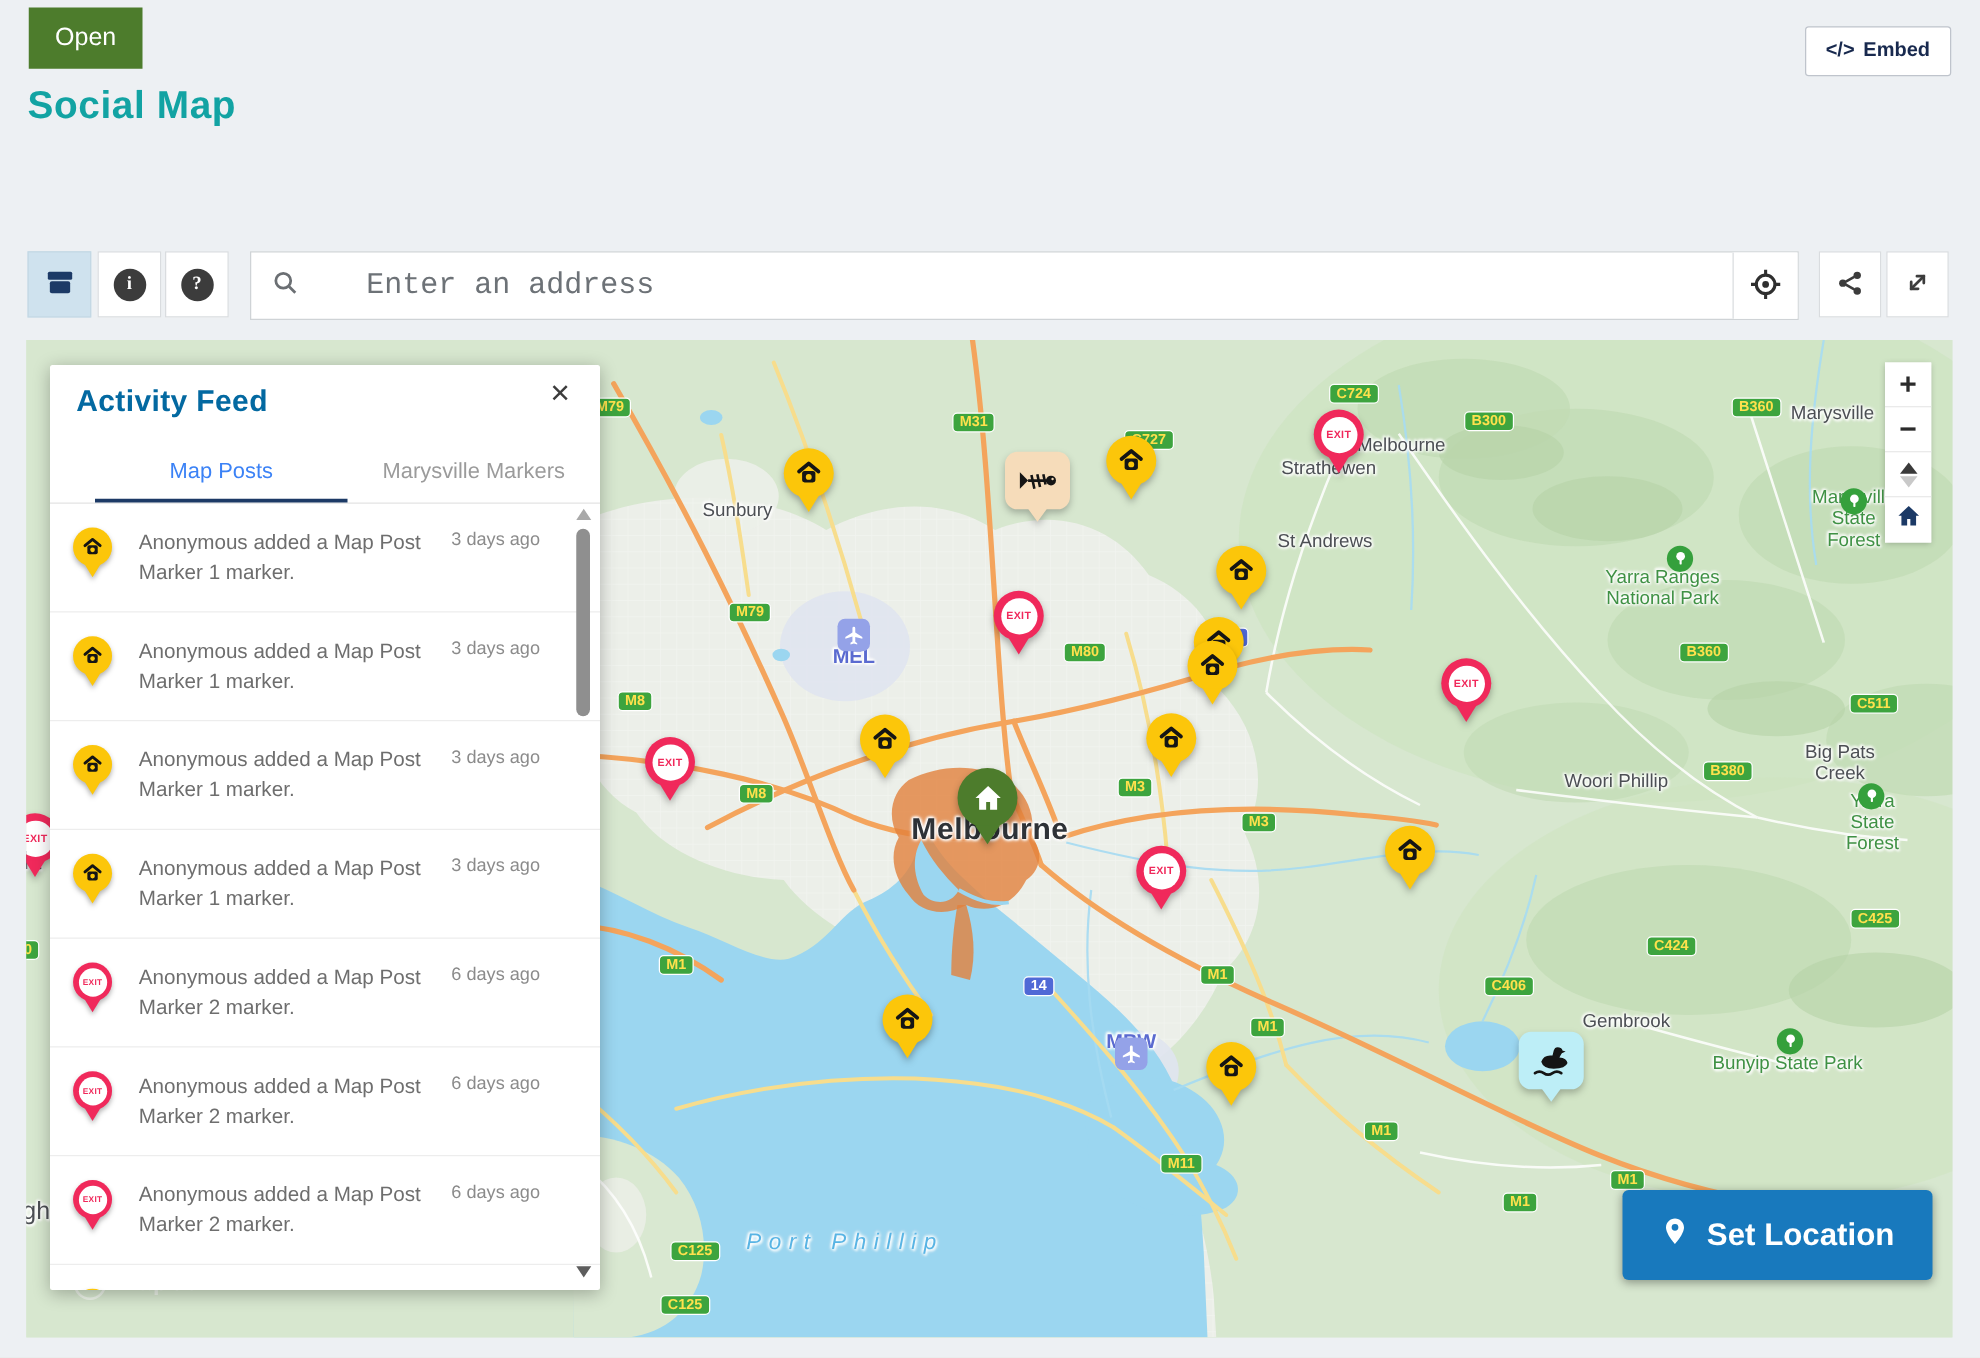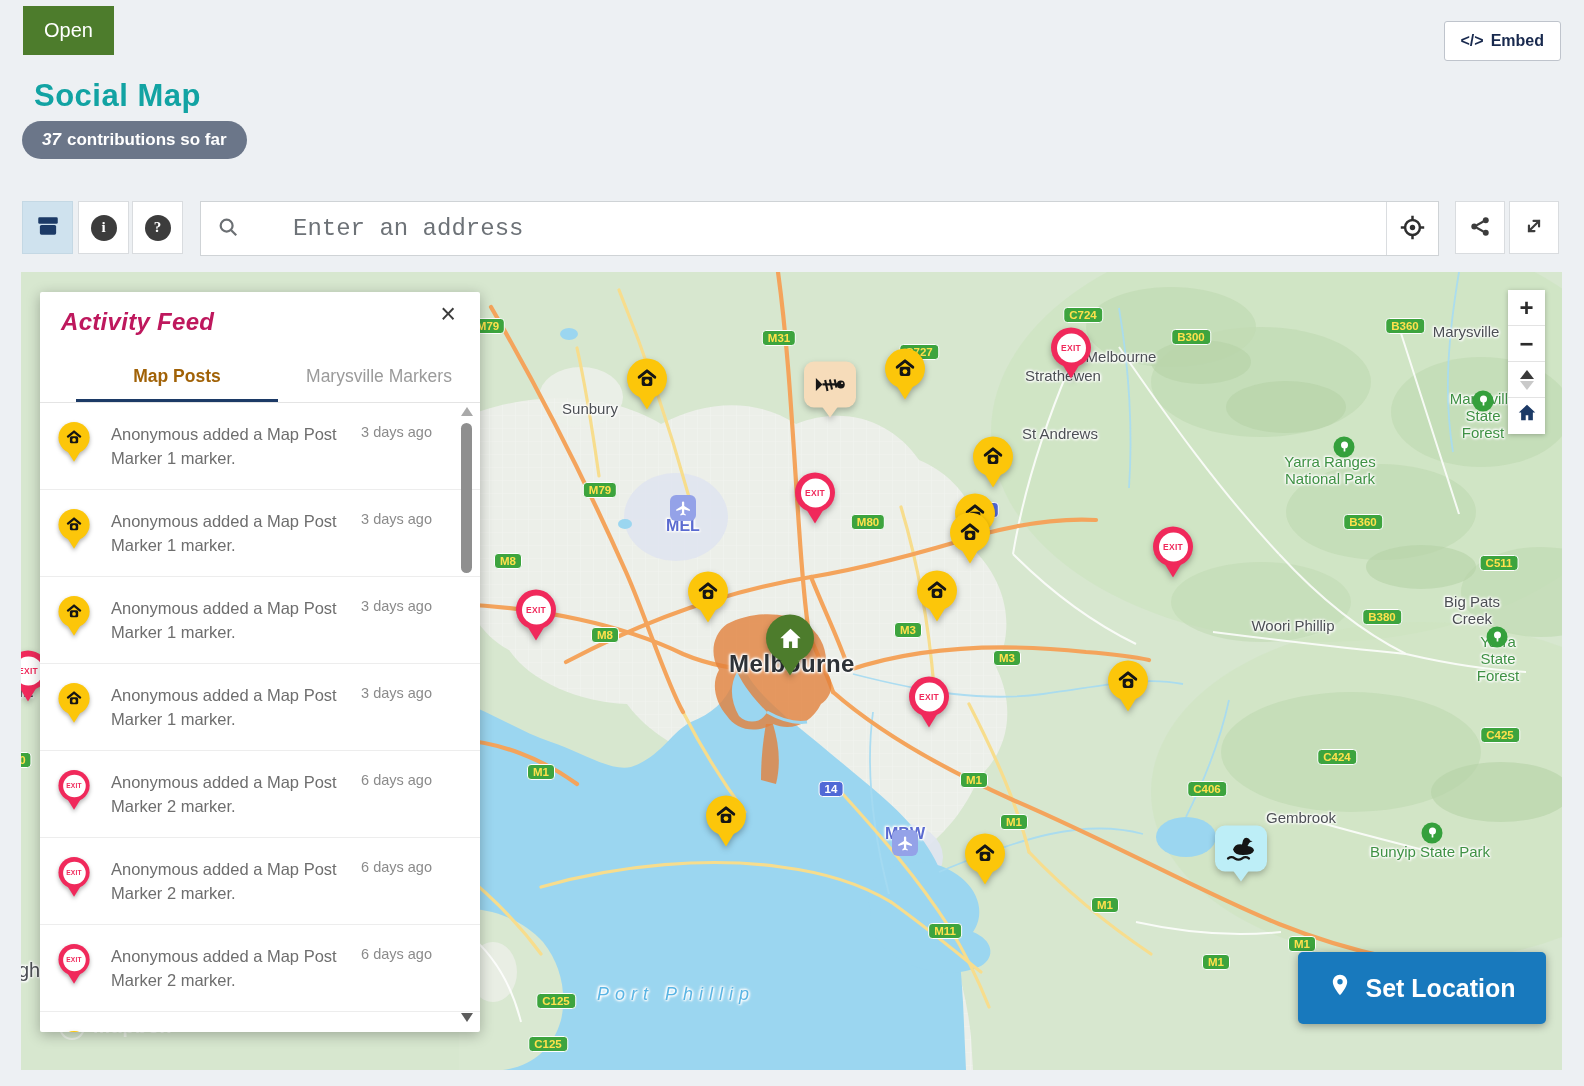--- a/index.html
+++ b/index.html
@@ -4,21 +4,21 @@
 <style>
   html,body{margin:0;padding:0;background:#edf0f3;font-family:"Liberation Sans",sans-serif;}
   .page{position:relative;width:1584px;height:1086px;background:#edf0f3;overflow:hidden;}
 
   
   .open-btn{position:absolute;left:23px;top:6px;width:91px;height:49px;background:var(--open-green);
     color:#fff;border:none;font-size:20px;font-family:inherit;cursor:pointer;}
   .embed-btn{position:absolute;right:23px;top:21px;height:40px;padding:0 16px;background:#fff;
     border:1px solid #bfc4cc;border-radius:3px;color:#18294e;font-weight:bold;font-size:16px;
     font-family:inherit;display:flex;align-items:center;gap:7px;cursor:pointer;}
-  .title{position:absolute;left:22px;top:66px;margin:12px;font-size:31px;font-weight:bold;color:var(--teal);letter-spacing:.5px;}
+  .title{position:absolute;left:22px;top:66px;margin:0;font-size:31px;font-weight:bold;color:var(--teal);letter-spacing:.5px;}
   .pill{position:absolute;left:22px;top:121px;height:38px;background:var(--pill-gray);border-radius:19px;
     color:#fff;font-size:17px;font-weight:bold;display:flex;align-items:center;padding:0 20px;gap:6px;}
   .pill-num{font-style:italic;}
 
   
   .toolbar{position:absolute;left:22px;top:201px;width:1540px;height:54px;}
   .tool-btn{position:absolute;top:0;width:51px;height:53px;background:#fff;border:1px solid #d9dcdf;
     display:flex;align-items:center;justify-content:center;cursor:pointer;padding:0;}
   .tool-btn.selected{background:var(--selected-tool-bg);border-color:#c4d8e4;}
   .circle-ic{width:26px;height:26px;border-radius:50%;background:#3c3c3c;color:#fff;font-size:15px;
@@ -86,27 +86,27 @@
 
   .attribution{position:absolute;left:38px;top:742px;z-index:15;display:flex;align-items:center;gap:8px;
     color:#fff;opacity:.55;font-weight:bold;font-size:19px;letter-spacing:1px;}
   .attr-circle{width:22px;height:22px;border-radius:50%;border:2px solid #fff;display:flex;align-items:center;
     justify-content:center;font-size:13px;}
 
   
   .feed-panel{position:absolute;left:19px;top:20px;width:440px;height:740px;background:#fff;z-index:50;
     box-shadow:0 3px 14px rgba(0,0,0,.28);border-radius:2px;}
   .feed-header{position:relative;height:62px;}
-  .feed-header h2{margin:0;position:absolute;left:21px;top:16px;font-size:24px;color:#be185d;letter-spacing:.3px;font-style:italic;}
+  .feed-header h2{margin:0;position:absolute;left:21px;top:16px;font-size:24px;color:#0369a1;letter-spacing:.3px;}
   .feed-close{position:absolute;right:18px;top:8px;background:none;border:none;font-size:27px;color:#3c3c3c;
     cursor:pointer;font-family:inherit;line-height:1;}
   .feed-tabs{display:flex;height:48px;border-bottom:1px solid #e4e4e4;}
   .feed-tab{flex:1;background:none;border:none;border-bottom:3px solid transparent;font-size:17.5px;
     color:#9b9b9b;font-family:inherit;cursor:pointer;padding:0;}
-  .feed-tab.active{color:#a16207;font-weight:bold;border-bottom-color:#1c3a66;margin-left:36px;}
+  .feed-tab.active{color:#3b82f6;font-weight:normal;border-bottom-color:#1c3a66;margin-left:36px;}
   .feed-list{position:absolute;left:0;top:111px;right:0;bottom:0;overflow:hidden;}
   .feed-item{position:relative;display:flex;padding:19px 48px 19px 20px;gap:15px;border-bottom:1px solid #ededed;cursor:pointer;}
   .feed-icon{width:36px;flex:0 0 36px;height:46px;}
   .feed-icon .pin{transform:scale(.78);transform-origin:top left;}
   .feed-text{flex:1;font-size:16.5px;line-height:24px;color:#6e6e6e;}
   .feed-line{display:block;}
   .feed-time{flex:0 0 auto;font-size:14.5px;color:#8b8b8b;padding-top:2px;}
   .feed-scrollbar{position:absolute;right:6px;top:111px;bottom:6px;width:14px;z-index:5;}
   .scroll-up{position:absolute;top:4px;left:1px;width:0;height:0;border-left:6px solid transparent;
     border-right:6px solid transparent;border-bottom:9px solid #a9a9a9;cursor:pointer;}
@@ -121,24 +121,20 @@
 
   <button class="open-btn">Open</button>
 
   <button class="embed-btn">
     <span>&lt;/&gt;</span>
     <span>Embed</span>
   </button>
 
   <h1 class="title">Social Map</h1>
 
-  <div class="pill">
-    <span class="pill-num">37</span>
-    <span>contributions so far</span>
-  </div>
 
   <div class="toolbar">
     <button class="tool-btn selected" style="left:0">
       <span>
         <svg width="26" height="26" viewBox="0 0 24 24" fill="#1c3a66">
             <rect x="3" y="4" width="18" height="6" rx="1.2"></rect>
             <rect x="4.5" y="11" width="15" height="9" rx="1.5"></rect>
           </svg>
       </span>
     </button>

